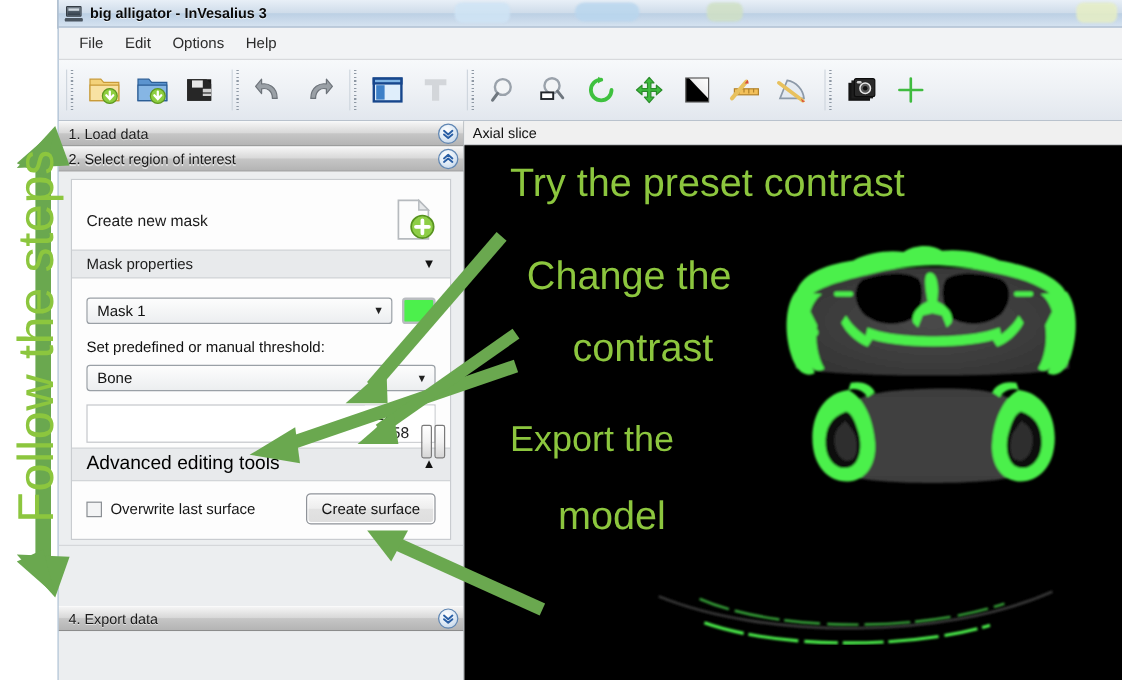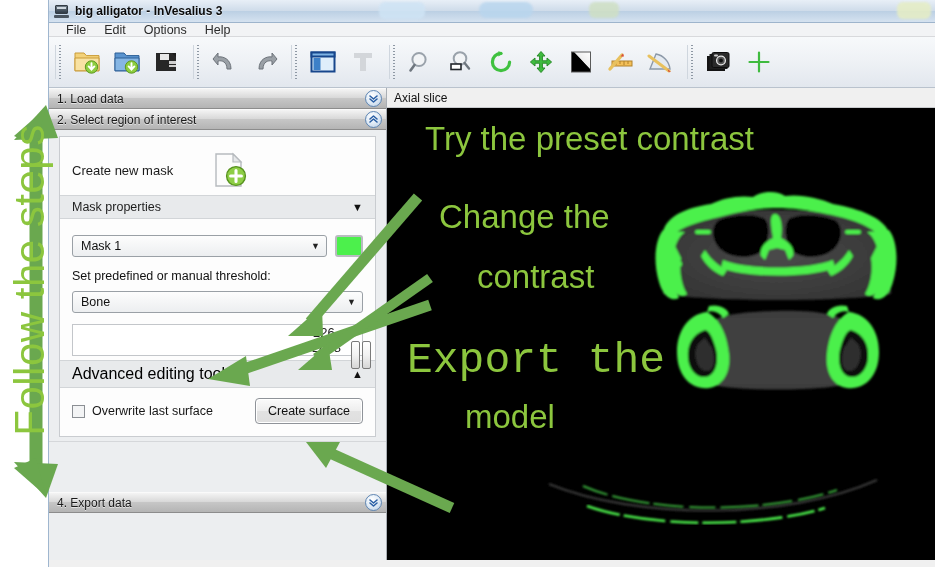--- a/index.html
+++ b/index.html
@@ -29,21 +29,21 @@
   .tb-icon .scr{position:absolute;left:1px;top:1px;width:13px;height:9px;
     background:linear-gradient(180deg,#6d7a86 0%,#2f3b47 100%);border:1px solid #333c45;border-radius:1px;box-sizing:border-box;}
   .tb-icon .scr:after{content:"";position:absolute;left:1px;top:1px;right:1px;height:2px;background:#cfd8e0;}
   .tb-icon .base{position:absolute;left:0px;top:11px;width:15px;height:3px;background:#4a5560;border-radius:1px;}
   #title-text{font-size:12px;color:#0a0a0a;font-weight:bold;white-space:nowrap;
     text-shadow:0 1px 0 rgba(255,255,255,.7);}
   
   .tb-blob{position:absolute;top:2px;border-radius:6px;filter:blur(1px);opacity:.85;}
 
   
-  #menubar{height:14px;background:#f2f3f5;border-bottom:1px solid #d8d9dc;
+  #menubar{height:27px;background:#f2f3f5;border-bottom:1px solid #d8d9dc;
     display:flex;align-items:center;padding-left:8px;box-sizing:border-box;}
   .menu-item{font-size:12.5px;color:#2b2b2b;padding:2px 9px;cursor:default;}
 
   
   #toolbar{height:50px;
     background:linear-gradient(180deg,#f7f9fb 0%,#eef1f5 50%,#e2e7ee 100%);
     border-bottom:1px solid #b9c2cd;display:flex;align-items:center;}
   .tb-group{display:flex;align-items:center;height:44px;}
   .grip{width:7px;height:34px;margin:0 4px 0 6px;
     background-image:repeating-linear-gradient(180deg,#8e98a4 0 1px,transparent 1px 3px);
@@ -66,21 +66,21 @@
     font-size:12px;color:#1a1a1a;justify-content:space-between;}
   .acc-header .lbl{text-shadow:0 1px 0 rgba(255,255,255,.6);}
   .chev{width:15px;height:15px;border-radius:50%;
     background:radial-gradient(circle at 40% 32%,#ffffff 0%,#e3edf7 45%,#b9cde3 100%);
     border:1px solid #5f86b3;display:flex;align-items:center;justify-content:center;}
   .chev svg{display:block;}
 
   
   #roi-content{flex:0 0 auto;background:#eceef0;padding:6px 10px 4px 10px;box-sizing:border-box;}
   .inner-card{background:#fdfdfd;border:1px solid #c9ccd0;padding:10px 12px 0 12px;box-sizing:border-box;}
-  .row-newmask{display:flex;align-items:center;height:46px;gap:40px;}
+  .row-newmask{display:flex;align-items:center;justify-content:space-between;height:46px;gap:40px;}
   .lbl-newmask{font-size:13px;color:#1b1b1b;}
   .newmask-icon{width:34px;height:36px;position:relative;}
 
   .subsec{background:#e8eaec;border-top:1px solid #d2d5d8;border-bottom:1px solid #d2d5d8;
     margin:2px -12px 16px -12px;padding:4px 12px;display:flex;align-items:center;justify-content:space-between;}
   .subsec .t{font-size:12.5px;color:#1d1d1d;}
   .tri{font-size:11px;color:#111;line-height:1;}
 
   .mask-row{display:flex;align-items:center;gap:8px;margin-top:10px;}
   .combo{height:22px;background:linear-gradient(180deg,#fdfdfd,#eceef0);
@@ -477,21 +477,21 @@
           </g>
 
           <path d="M162 376 C250 412 400 412 490 372" fill="none" stroke="#3a3a3a" stroke-width="2.2" filter="url(#soft)"></path>
           <path d="M196 378 C260 406 380 406 450 382" fill="none" stroke="#39a93b" stroke-width="2" stroke-dasharray="26 5 38 4 30 6" filter="url(#soft)"></path>
           <path d="M200 398 C262 420 372 420 438 400" fill="none" stroke="#4CF04C" stroke-width="2.6" stroke-dasharray="34 4 42 5 28 4" filter="url(#soft)"></path>
         </svg>
 
         <div class="anno" style="left:52px;top:92px;font-size:33px;">Change the</div>
         <div class="anno" style="left:38px;top:14px;font-size:33px;">Try the preset contrast</div>
         <div class="anno" style="left:90px;top:152px;font-size:33px;">contrast</div>
-        <div class="anno" style="left:20px;top:230px;font-size:43px;font-family:Liberation Mono, monospace;">Export the</div>
+        <div class="anno" style="left:38px;top:230px;font-size:30px;">Export the</div>
         <div class="anno" style="left:78px;top:292px;font-size:33px;">model</div>
       </div>
     </div>
   </div>
 </div>
 
 <svg class="ov" width="935" height="567" viewBox="0 0 935 567">
 
   <g>
     <path d="M418 197 L310 322" stroke="#6aa84f" stroke-width="11" stroke-linecap="butt"></path>

